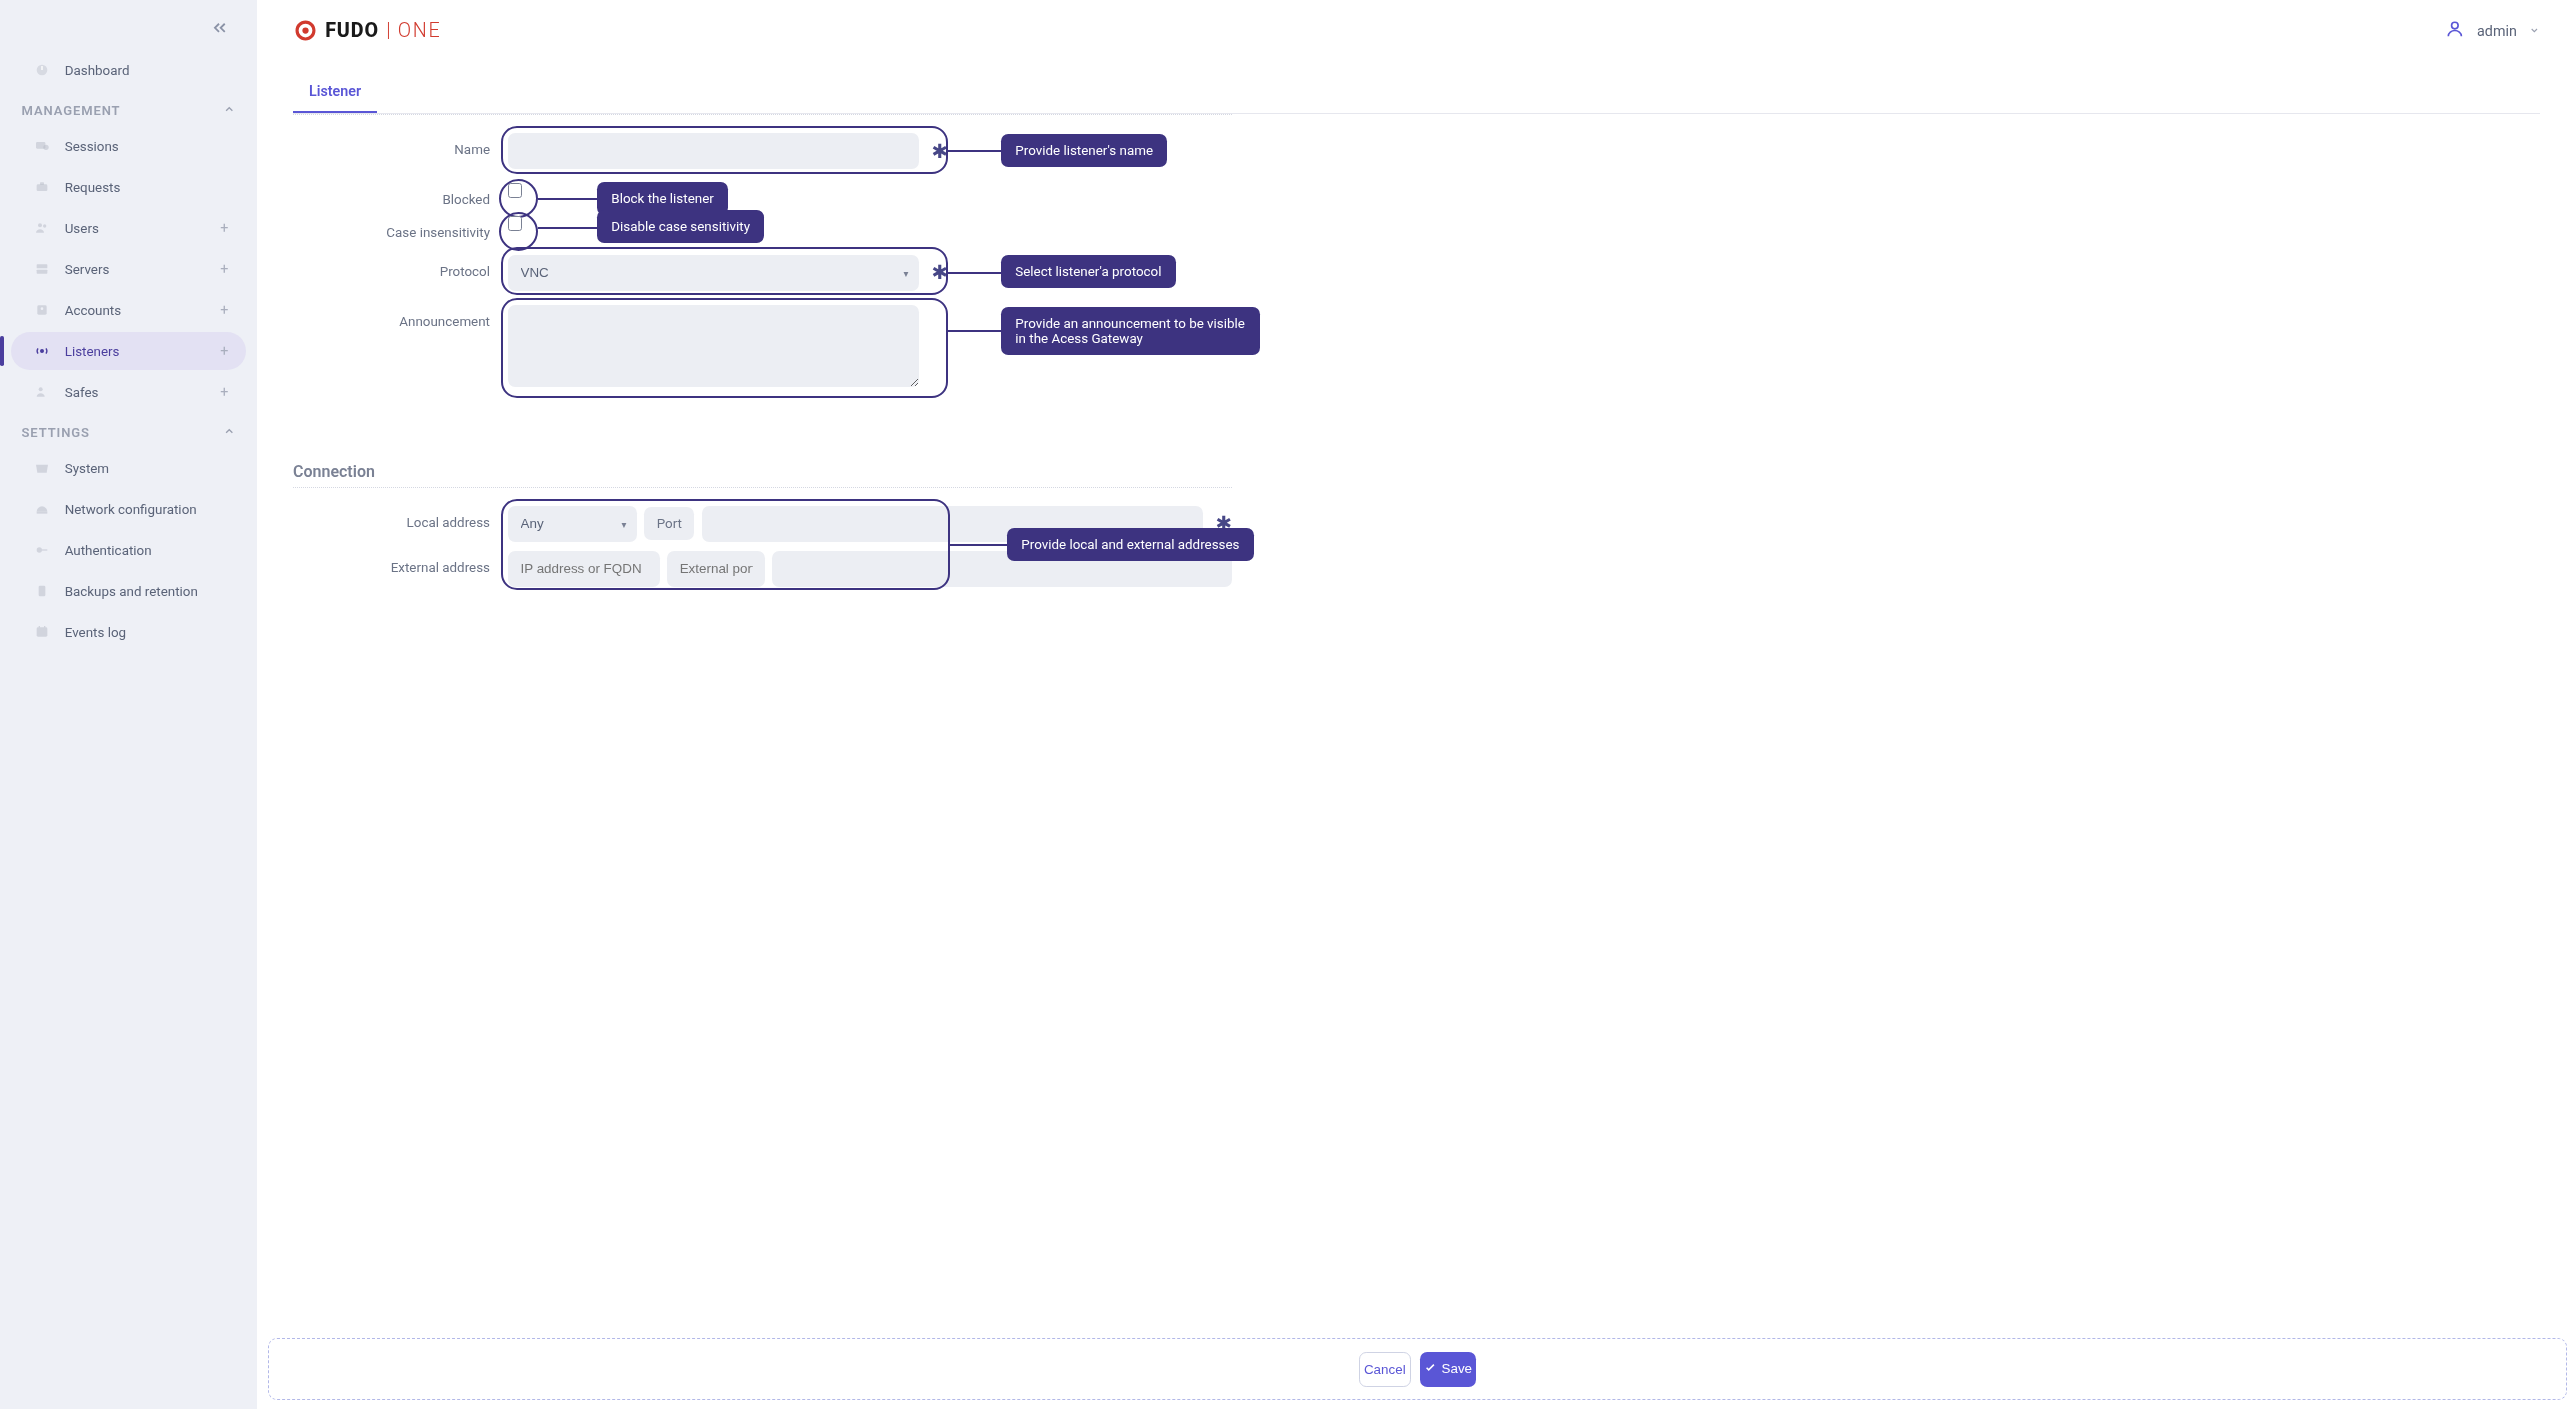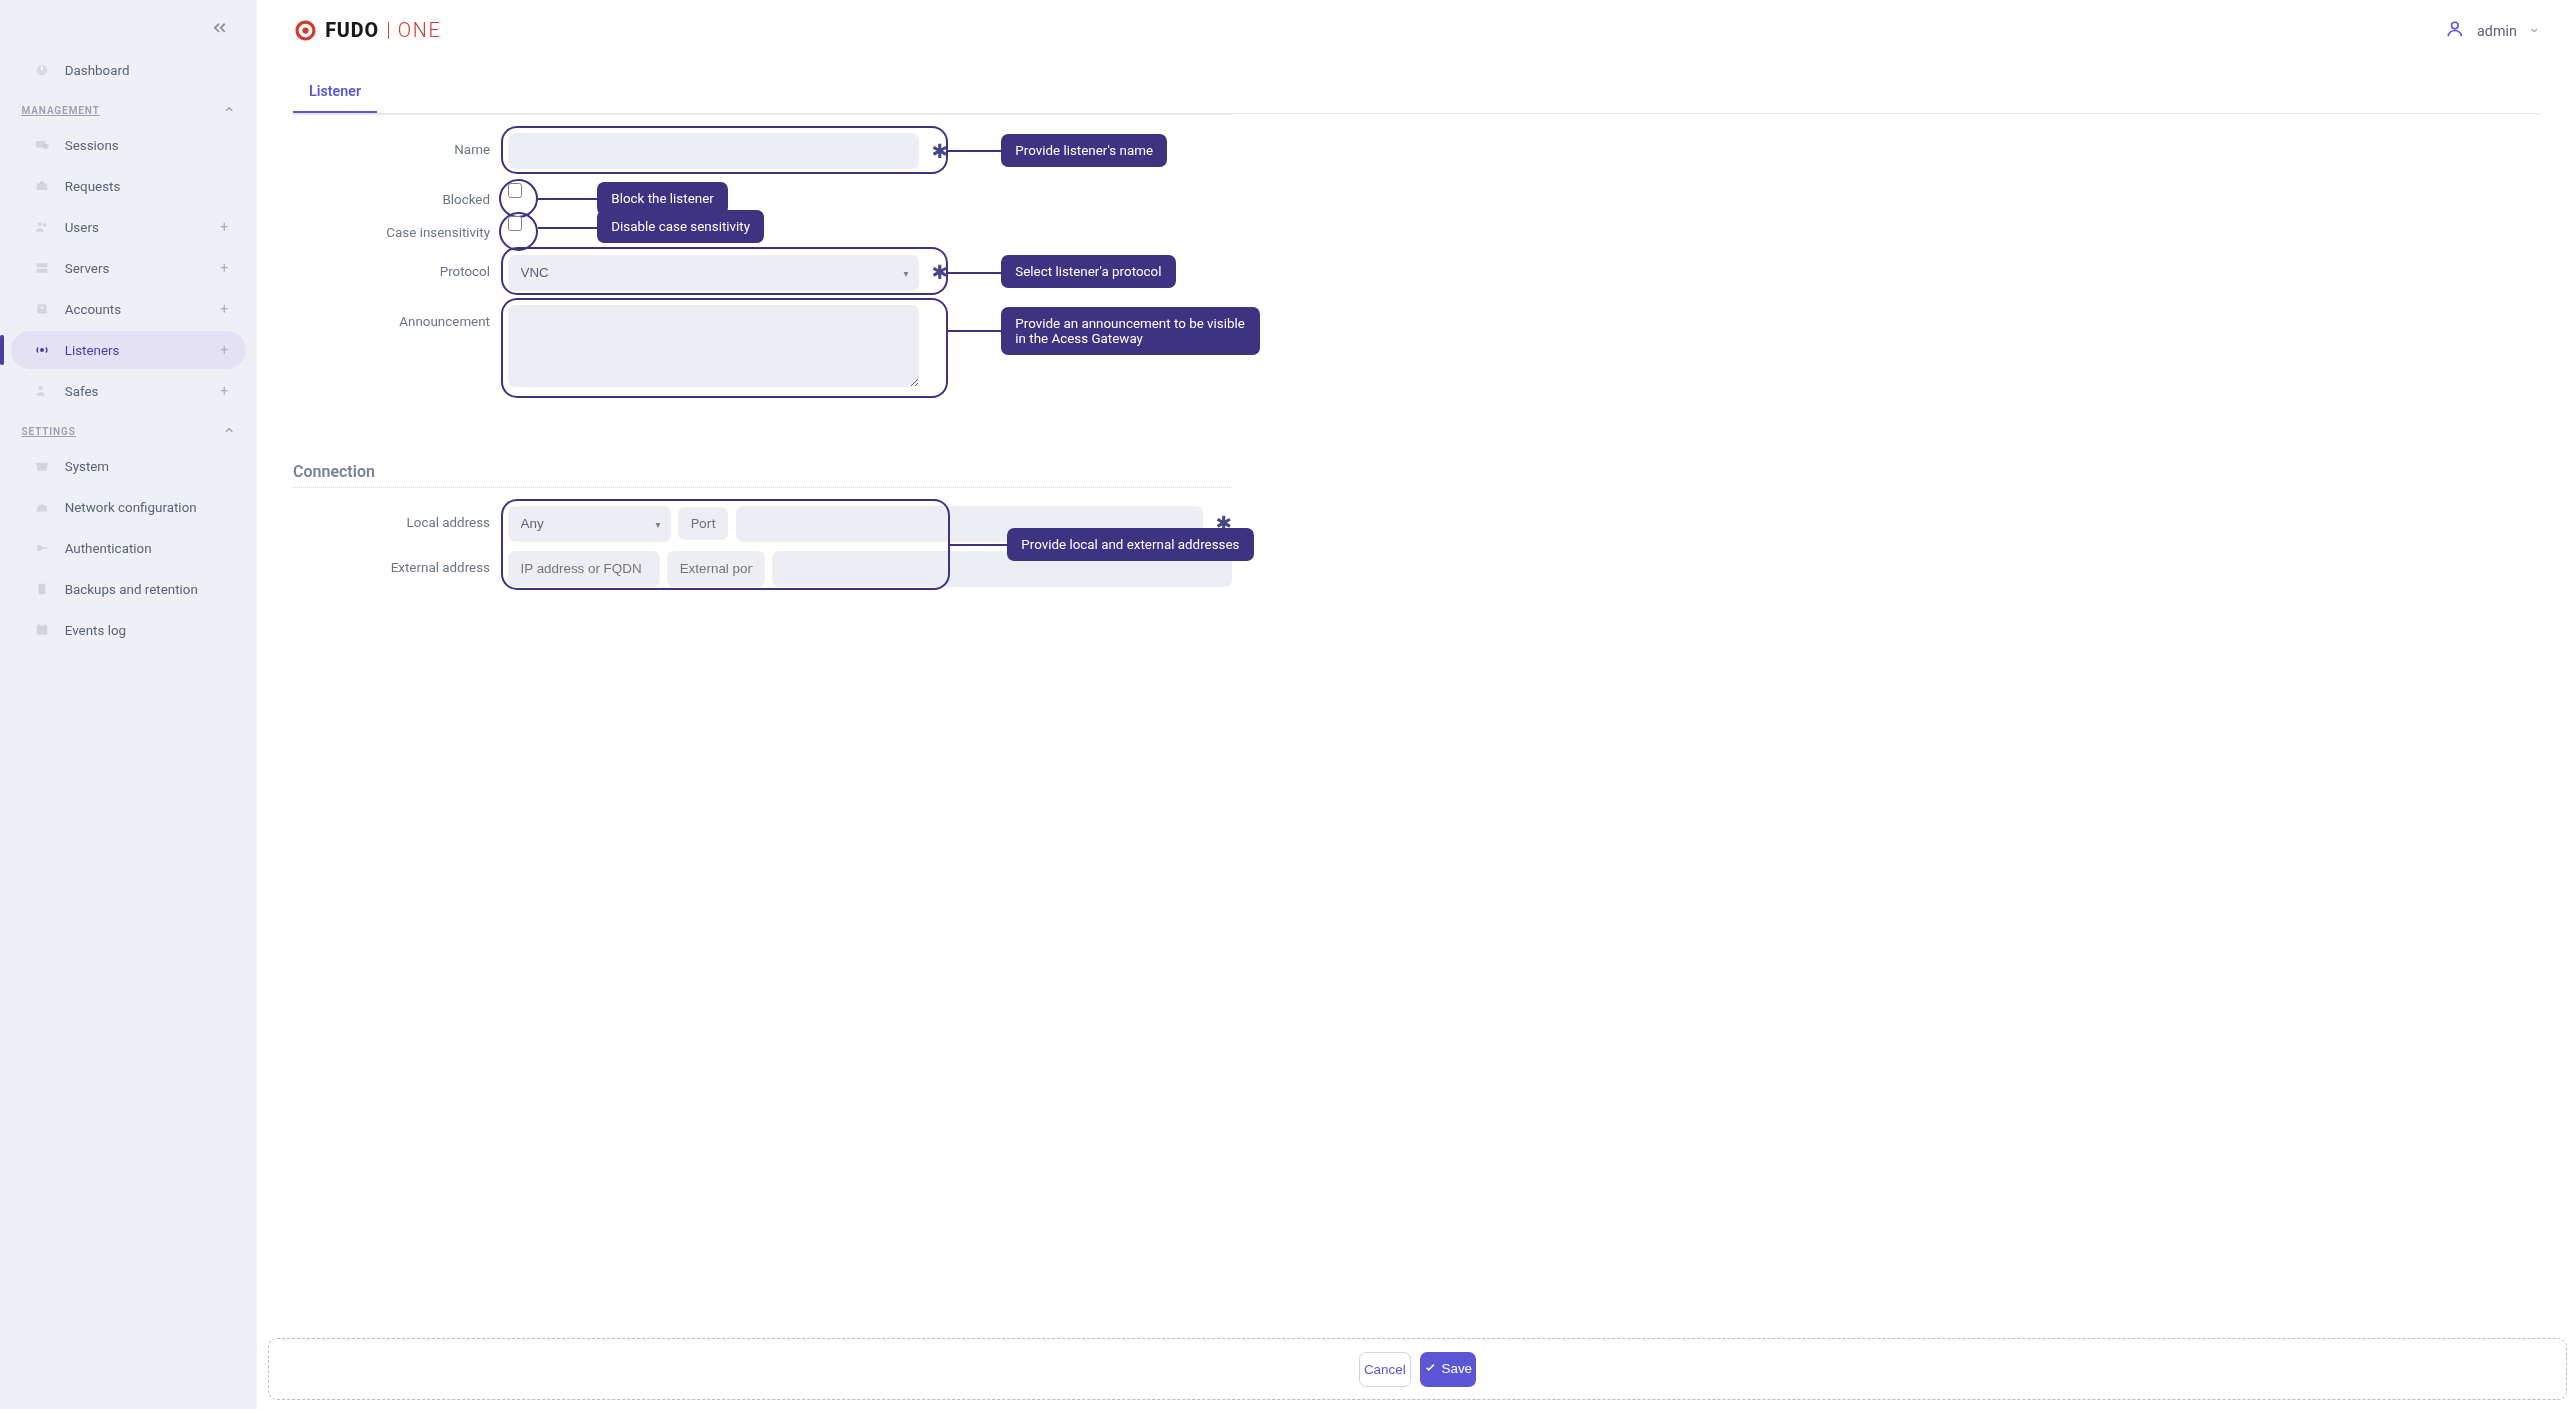--- a/index.html
+++ b/index.html
@@ -8,21 +8,21 @@
 
 .sidebar { width: 257px; background: #eef0f6; display: flex; flex-direction: column; padding-top: 18px; flex-shrink: 0; }
 .collapse-wrap { display: flex; justify-content: flex-end; padding-right: 27px; margin-bottom: 9px; }
 .chevrons-left { color: #8a92a6; cursor: pointer; }
 .nav-item { display: flex; align-items: center; padding: 10.7px 18px; cursor: pointer; font-size: 13.4px; color: #5a6378; border-radius: 19.7px; margin: 1.8px 10.7px; position: relative; }
 .nav-item .nav-icon-wrap { width: 27px; display: flex; justify-content: center; margin-right: 9px; color: #b5b9c6; }
 .nav-item.active { background: #e3e1f3; color: #4b3e9e; }
 .nav-item.active .nav-icon-wrap { color: #4b3e9e; }
 .nav-item.active::before { content: ""; position: absolute; left: -10.7px; top: 3.6px; bottom: 3.6px; width: 3.6px; background: #4b3e9e; border-radius: 1.8px; }
 .nav-item .plus { margin-left: auto; color: #a9aebd; font-size: 14.3px; }
-.section-header { display: flex; align-items: center; justify-content: space-between; padding: 12.5px 21.5px 7.2px; font-size: 10px; letter-spacing: 0.9px; color: #9aa0b0; font-weight: 600; text-transform: uppercase; text-decoration: underline; }
+.section-header { display: flex; align-items: center; justify-content: space-between; padding: 12.5px 21.5px 7.2px; font-size: 13px; letter-spacing: 0.9px; color: #9aa0b0; font-weight: 600; text-transform: uppercase; }
 
 
 .main { flex: 1; background: #fff; border-top-left-radius: 0; display: flex; flex-direction: column; overflow: hidden; }
 .topbar { display: flex; padding: 18px 36px 9px; }
 .brand { display: flex; align-items: center; gap: 7.2px; }
 .user-area { margin-left: auto; display: flex; align-items: center; gap: 12.5px; color: #5a6378; cursor: pointer; }
 .user-area .user-icon { color: #5a56d6; }
 
 .content { padding: 0 36px 107px; overflow-y: auto; flex: 1; }
 .tabs-row { border-bottom: 0.9px solid #e6e7ee; margin-top: 18px; }
@@ -44,21 +44,21 @@
 .checkbox-box { width: 14.3px; height: 14.3px; border: 1.3px solid #7a8194; border-radius: 2.7px; background: #fff; cursor: pointer; }
 
 
 .hl-frame { position: absolute; border: 2.2px solid #3d3380; border-radius: 16px; pointer-events: none; }
 .hl-frame.circle { border-radius: 50%; }
 .hl-line { position: absolute; height: 2.2px; background: #3d3380; pointer-events: none; }
 .callout { position: absolute; background: #3d3380; color: #fff; padding: 9px 14.3px; border-radius: 7.2px; font-size: 13.4px; white-space: nowrap; pointer-events: none; }
 .callout.multiline { white-space: normal; width: 259px; }
 
 .conn-row { display: flex; gap: 7.2px; align-items: center; }
-.conn-select { width: 163px; }
+.conn-select { width: 129px; }
 .conn-port-label { background: #eceef3; padding: 9px 12.5px; border-radius: 7.2px; font-size: 13.4px; color: #6b7386; }
 .conn-port-input { flex: 1; }
 .conn-ip { width: 152px; }
 .conn-extport { width: 98px; }
 
 
 .footer-bar { position: absolute; left: 268px; right: 9px; bottom: 9px; border: 1.8px dashed #b2b8e8; border-radius: 9px; padding: 12.5px; display: flex; justify-content: center; gap: 9px; background: #fff; }
 .btn { border-radius: 7.2px; padding: 9px 4px; font-size: 13.4px; cursor: pointer; display: inline-flex; align-items: flex-start; gap: 5.4px; }
 .btn-cancel { background: #fff; border: 0.9px solid #cfd3e4; color: #5a56d6; }
 .btn-save { background: #5a56d6; border: none; color: #fff; font-weight: 500; }

